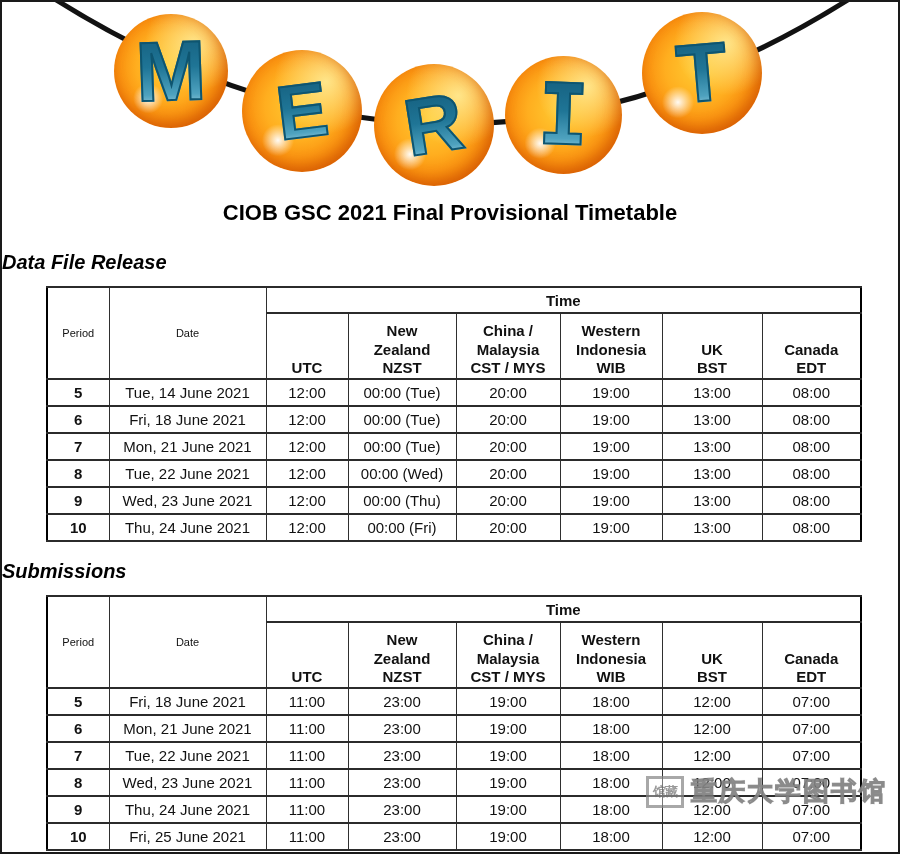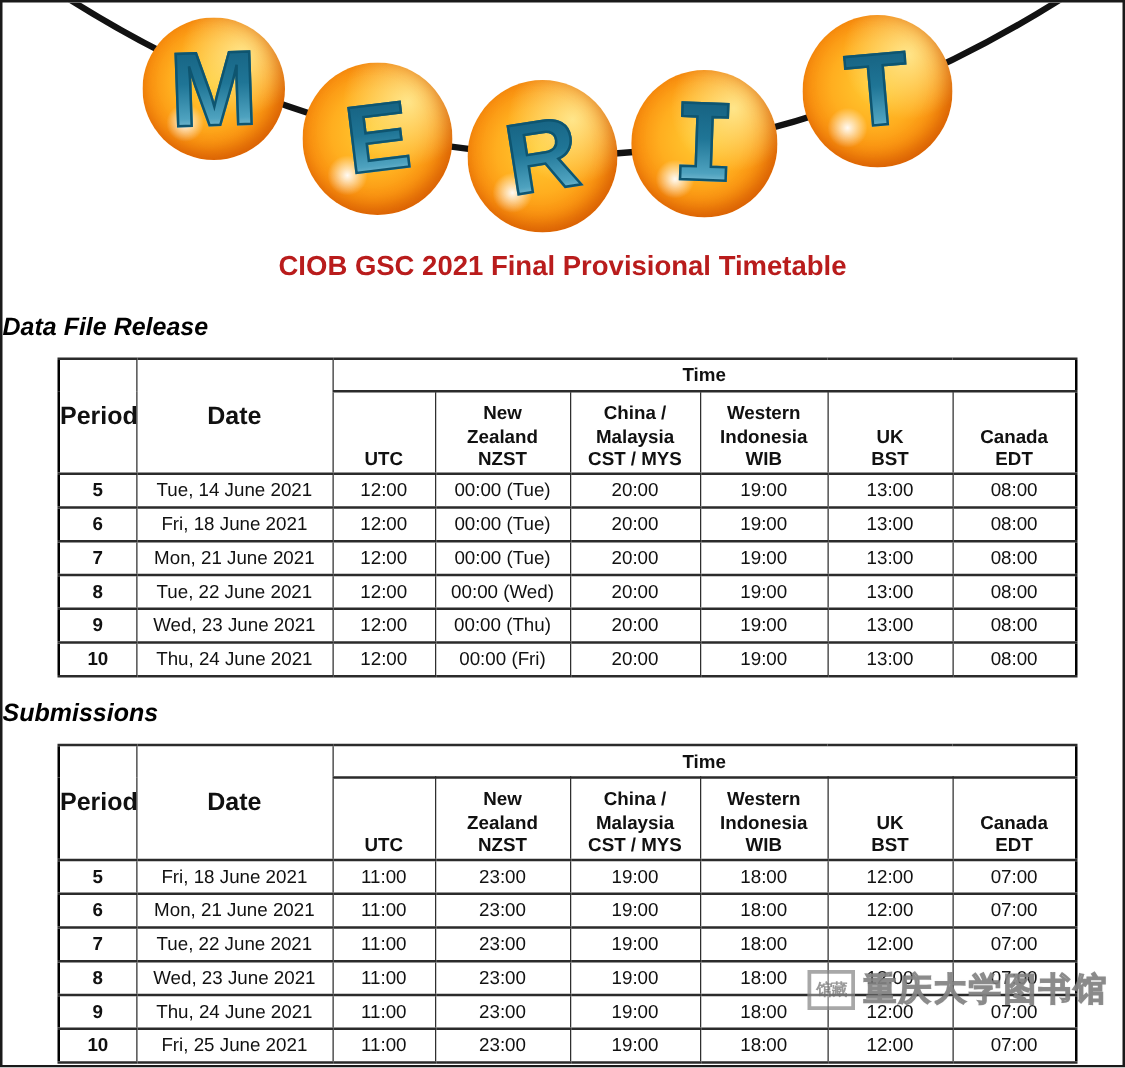--- a/index.html
+++ b/index.html
@@ -31,36 +31,36 @@
   .ball-m .letter{font-size:84px;transform:rotate(-2deg);}
   .ball-e{left:240px;top:48px;width:120px;height:122px;}
   .ball-e .letter{font-size:76px;transform:rotate(-7deg);}
   .ball-r{left:372px;top:62px;width:120px;height:122px;}
   .ball-r .letter{font-size:80px;transform:rotate(-9deg);}
   .ball-i{left:503px;top:54px;width:117px;height:118px;}
   .ball-i .letter{font-family:"DejaVu Sans Mono", monospace;font-size:84px;transform:rotate(2deg);}
   .ball-t{left:640px;top:10px;width:120px;height:122px;}
   .ball-t .letter{font-size:82px;transform:rotate(-5deg);}
   
-  .page-title{margin:8px 0 0;text-align:center;font-size:22px;font-weight:bold;color:#b91c1c;}
+  .page-title{margin:8px 0 0;text-align:center;font-size:22px;font-weight:bold;color:#000000;}
   .section-title{text-align:left;font-size:20px;font-weight:bold;font-style:italic;color:#000;}
   .section-title.s1{margin:25px 0 12px;}
   .section-title.s2{margin:18px 0 12px;}
   
   table.tt{
     border-collapse:collapse;table-layout:fixed;width:814px;margin-left:44px;
     border:2px solid #000;
   }
   table.tt th,table.tt td{
     border-left:1px solid #2f2f2f;border-right:1px solid #2f2f2f;
     border-top:2px solid #2b2b2b;border-bottom:2px solid #2b2b2b;
     text-align:center;padding:0;background:#fff;
   }
   th.time-group{height:24px;font-size:15px;font-weight:bold;}
-  th.corner{font-size:20px;font-weight:bold;vertical-align:middle;}
+  th.corner{font-size:11px;font-weight:normal;vertical-align:middle;}
   th.zone{height:64px;font-size:15px;font-weight:bold;vertical-align:bottom;padding-bottom:7px;line-height:1.25;}
   th.zone span{display:block;}
   td.cell{height:25px;font-size:15px;}
   td.p{font-weight:bold;}
   
   .watermark{
     position:absolute;left:644px;top:772px;z-index:5;
     display:flex;align-items:center;gap:7px;pointer-events:none;
   }
   .seal{

